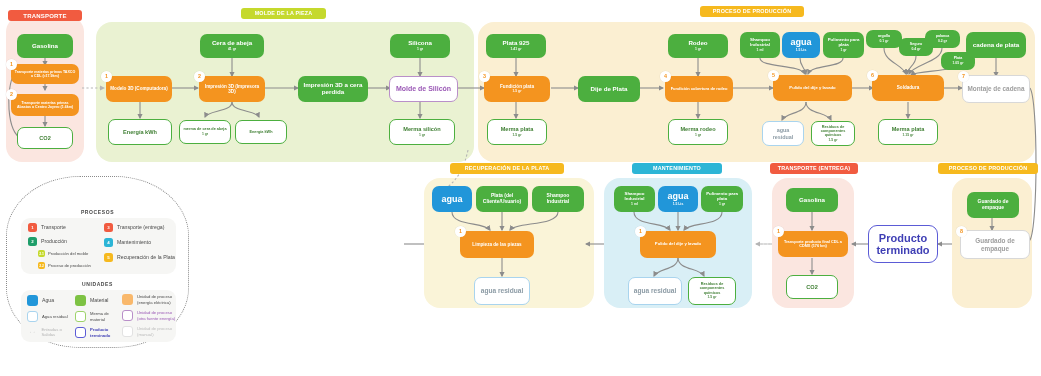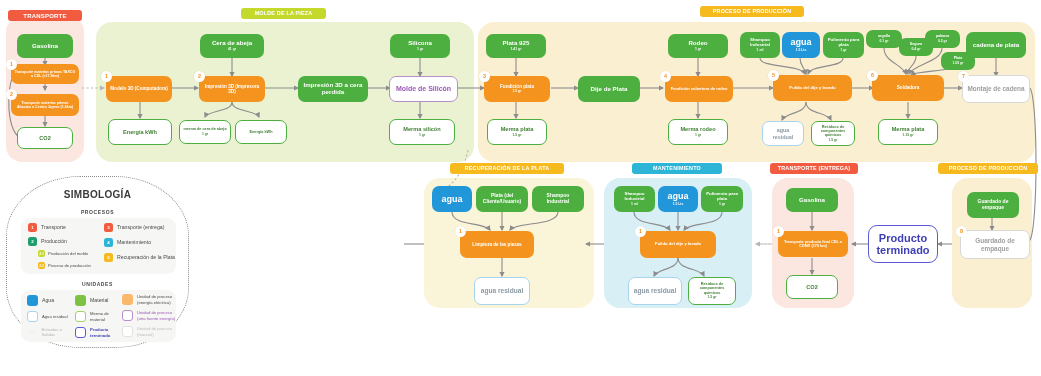--- a/index.html
+++ b/index.html
@@ -396,21 +396,20 @@
 
   <div class="node mat-sm abs" style="left:967px;top:192px;width:52px;height:26px;font-size:5px;">
     <span class="t">Guardado de empaque</span>
   </div>
   <div class="node manual abs" style="left:960px;top:230px;width:70px;height:29px;font-size:6.4px;">
     <span class="badge">8</span>
     <span class="t">Guardado de empaque</span>
   </div>
 
   <div id="legend">
-    <div class="ltitle">SIMBOLOGÍA</div>
     <div class="lsub" style="top:32px;">PROCESOS</div>
 
     <div class="lbox" style="left:14px;top:41px;width:155px;height:56px;"></div>
 
     <div class="lrow" style="left:21px;top:46px;">
       <span class="lchip" style="background:#F15B40;">1</span>
       <span class="ltext">Transporte</span>
     </div>
     <div class="lrow" style="left:21px;top:60px;">
       <span class="lchip" style="background:#1E9E6A;">2</span>

